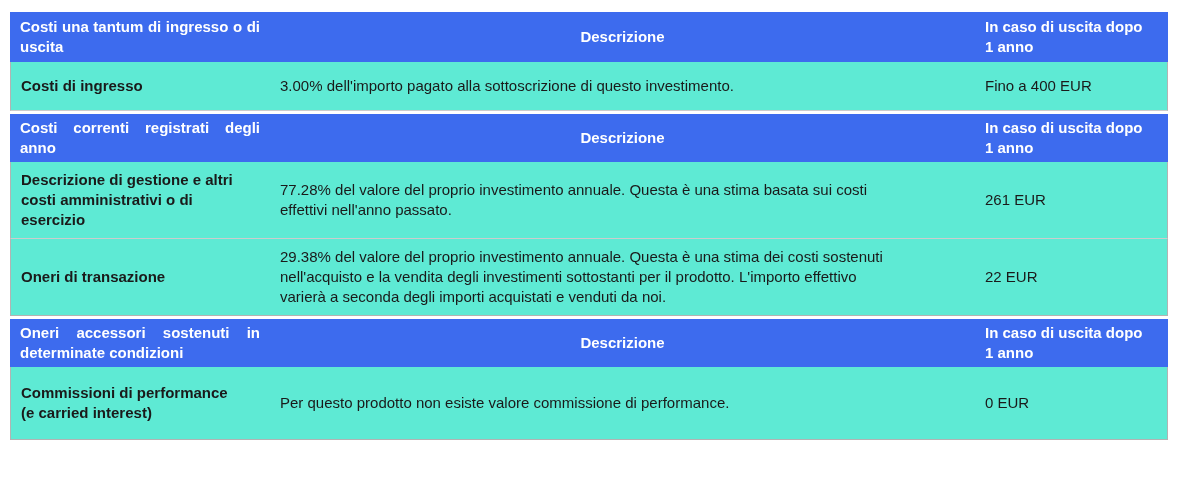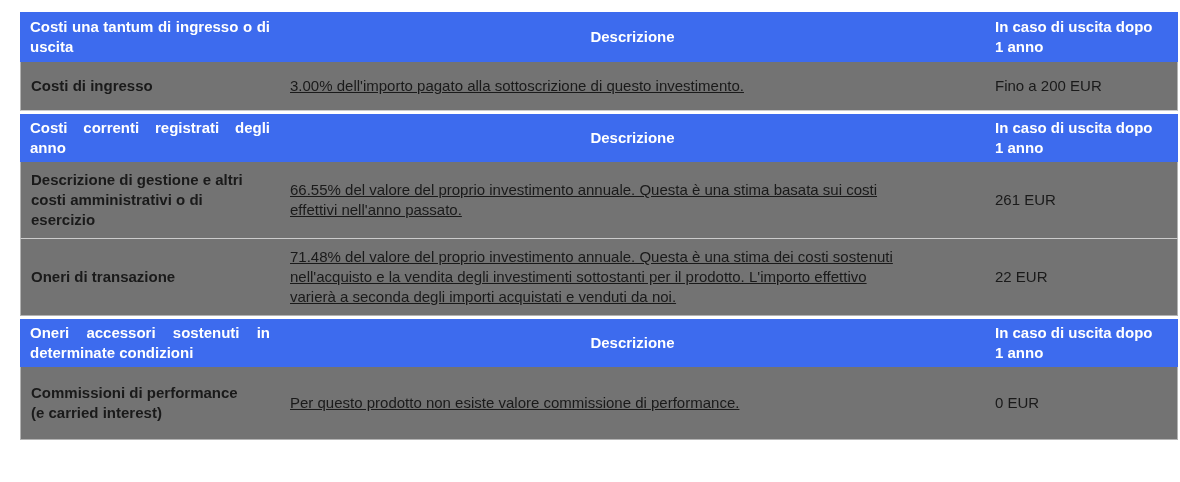--- a/index.html
+++ b/index.html
@@ -4,21 +4,21 @@
 <style>
   html, body {
     margin: 0;
     padding: 0;
     background: #ffffff;
     font-family: "Liberation Sans", "DejaVu Sans", sans-serif;
     color: #1a1a1a;
   }
   #page {
     width: 1158px;
-    margin: 12px 20px;
+    margin: 12px 10px;
   }
   table.section {
     border-collapse: separate;
     border-spacing: 0;
     table-layout: fixed;
     width: 1158px;
   }
   table.section + table.section {
     margin-top: 3px;
   }
@@ -47,37 +47,36 @@
   }
   th.desc-h { padding-left: 13px; text-align: center; }
   th.exit-h {
     padding-left: 10px;
     padding-right: 6px;
     white-space: pre-line;
   }
 
   
   tr.row td {
-    background: #737373;
+    background: #5eead4;
     padding: 8px 10px;
     border-bottom: 1px solid #cccccc;
   }
   tr.row td:first-child { border-left: 1px solid #b3b3b3; }
   tr.row td:last-child  { border-right: 1px solid #b3b3b3; }
   tr.row.last td        { border-bottom: 1px solid #b3b3b3; }
 
   td.name {
     font-weight: bold;
     white-space: pre-line;
   }
   td.desc {
     padding-left: 8px;
     padding-right: 10px;
     white-space: pre-line;
-    text-decoration: underline;
   }
   td.val { padding-left: 10px; }
 
   
   tr.h50 > * { height: 50px; }
   tr.h48 > * { height: 48px; }
   tr.h49 > * { height: 49px; }
   tr.h68 > * { height: 68px; }
   tr.h69 > * { height: 69px; }
   tr.h73 > * { height: 73px; }
@@ -98,21 +97,21 @@
         <th class="cat">Costi una tantum di ingresso o di uscita</th>
         <th class="desc-h">Descrizione</th>
         <th class="exit-h">In caso di uscita dopo
 1 anno</th>
       </tr>
     </thead>
     <tbody>
       <tr class="row h49">
         <td class="name">Costi di ingresso</td>
         <td class="desc">3.00% dell'importo pagato alla sottoscrizione di questo investimento.</td>
-        <td class="val">Fino a 200 EUR</td>
+        <td class="val">Fino a 400 EUR</td>
       </tr>
     </tbody>
   </table>
 
   <table class="section">
     <colgroup>
         <col class="c1">
         <col class="c2">
         <col class="c3">
       </colgroup>
@@ -122,27 +121,27 @@
         <th class="desc-h">Descrizione</th>
         <th class="exit-h">In caso di uscita dopo
 1 anno</th>
       </tr>
     </thead>
     <tbody>
       <tr class="row h68">
         <td class="name">Descrizione di gestione e altri
 costi amministrativi o di
 esercizio</td>
-        <td class="desc">66.55% del valore del proprio investimento annuale. Questa è una stima basata sui costi
+        <td class="desc">77.28% del valore del proprio investimento annuale. Questa è una stima basata sui costi
 effettivi nell'anno passato.</td>
         <td class="val">261 EUR</td>
       </tr>
       <tr class="row h69 last">
         <td class="name">Oneri di transazione</td>
-        <td class="desc">71.48% del valore del proprio investimento annuale. Questa è una stima dei costi sostenuti
+        <td class="desc">29.38% del valore del proprio investimento annuale. Questa è una stima dei costi sostenuti
 nell'acquisto e la vendita degli investimenti sottostanti per il prodotto. L'importo effettivo
 varierà a seconda degli importi acquistati e venduti da noi.</td>
         <td class="val">22 EUR</td>
       </tr>
     </tbody>
   </table>
 
   <table class="section">
     <colgroup>
         <col class="c1">

